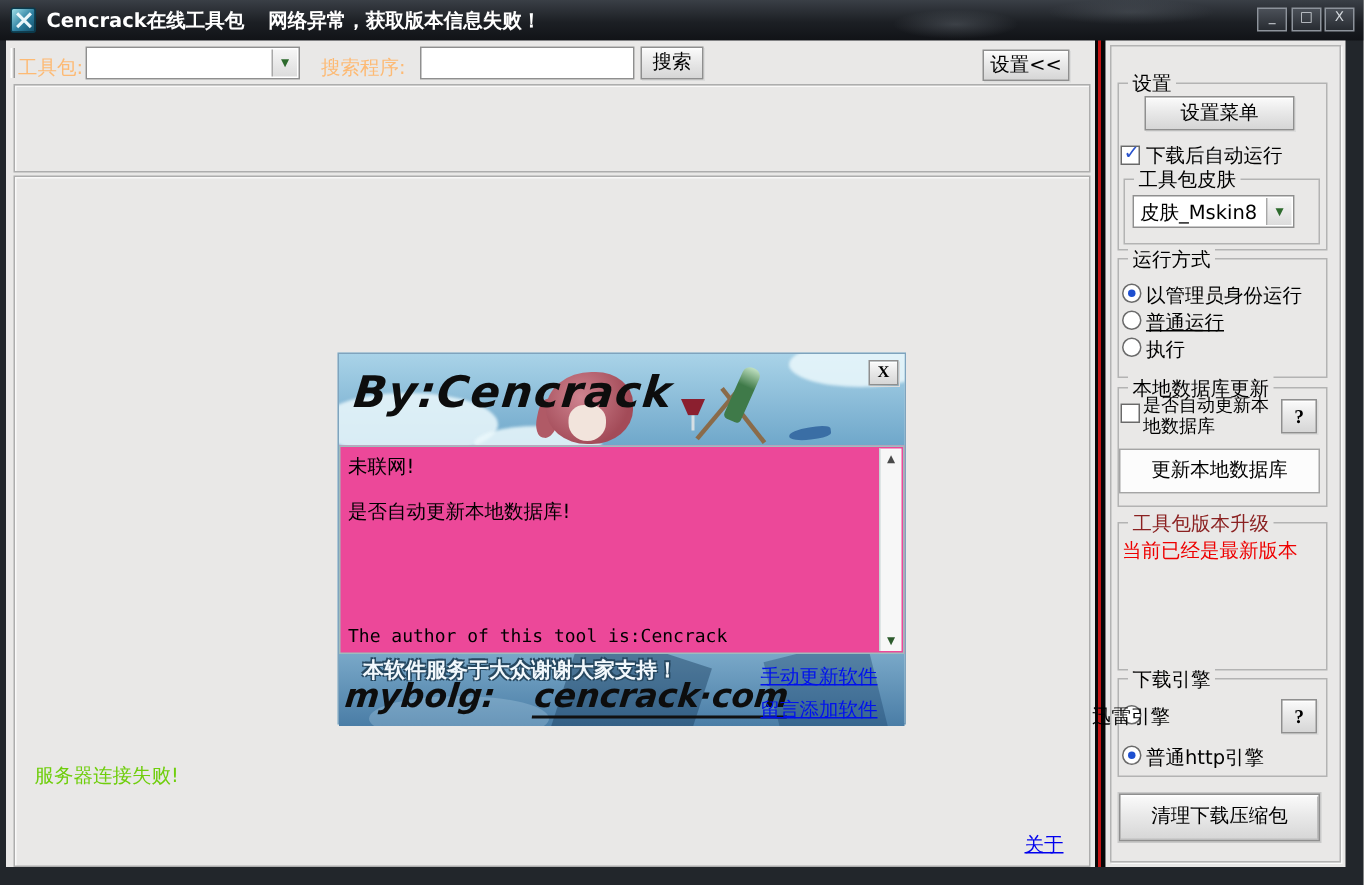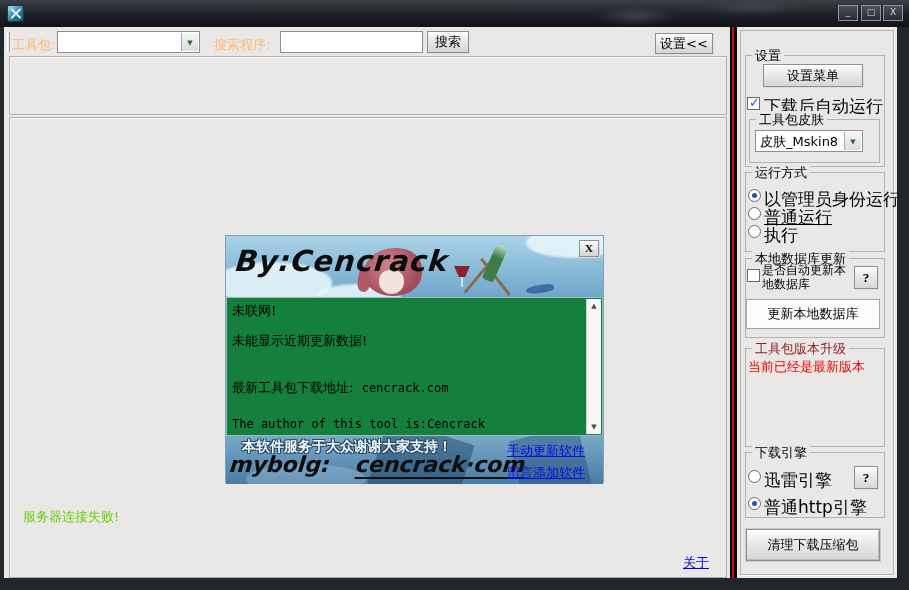--- a/index.html
+++ b/index.html
@@ -90,21 +90,21 @@
   .stick { background:#8a6b4a; width:3px; height:46px; }
   .stick.s1 { left:252px; top:16px; transform:rotate(40deg); }
   .stick.s2 { left:268px; top:18px; transform:rotate(-38deg); }
   .bird-blue { left:300px; top:49px; width:28px; height:8px; background:#3a6ea5;
     border-radius:60% 40% 40% 60%; transform:rotate(-8deg); }
   .banner-title { position:absolute; left:10px; top:8px; color:#0d0d0d;
     font:italic bold 29px "DejaVu Sans",sans-serif; transform:skewX(-6deg); letter-spacing:1px; }
   .pp-close { position:absolute; right:4px; top:4px; width:20px; height:17px;
     font:bold 11px "Liberation Serif",serif; line-height:15px; }
   .pp-text { position:absolute; left:0; top:61px; width:100%; height:139px;
-    background:#15803d; border:1px solid #9fbcbc; }
+    background:#ec4899; border:1px solid #9fbcbc; }
   .msg { position:absolute; left:5px; white-space:pre; font-size:13px; }
   .msg.l1 { top:4px; }
   .msg.l2 { top:34px; }
   .msg.l3 { top:81px; }
   .mono { font-family:"DejaVu Sans Mono","Liberation Mono",monospace; font-size:12px; }
   .msg.l4 { top:119px; }
   .pp-scroll { position:absolute; right:1px; top:1px; width:15px; height:135px;
     background:#f7f7f7; border-left:1px solid #c6d4d4; }
   .sc-arrow { position:absolute; left:0; width:100%; text-align:center; font-size:7px; }
   .sc-up { top:3px; color:#4a4a4a; }
@@ -128,21 +128,21 @@
   .group { position:absolute; border:1px solid #b3b3b3; }
   .legend { position:absolute; top:-9px; left:6px; background:#e9e8e7; padding:0 3px;
     font-size:13px; white-space:nowrap; }
   .legend.maroon { color:#8b2121; }
   .g1 { left:745px; top:55px; width:140px; height:112px; }
   .menu-btn { left:763px; top:64px; width:100px; height:23px; line-height:21px; }
   .checkbox { width:13px; height:13px; background:#fff; border:1px solid #6a6a6a; }
   .checkbox.checked::after { content:"✓"; position:absolute; left:1px; top:-3px;
     color:#2952cc; font-size:13px; font-weight:bold; }
   .cb-autorun { left:747px; top:97px; }
-  .lbl { position:absolute; font-size:17px; white-space:nowrap; }
+  .lbl { position:absolute; font-size:13px; white-space:nowrap; }
   .lbl-autorun { left:764px; top:95px; }
   .g1b { left:749px; top:119px; width:131px; height:44px; }
   .skin-combo { left:755px; top:130px; width:108px; height:22px; }
   .skin-value { position:absolute; left:4px; top:2px; font-size:13px; }
   .g2 { left:745px; top:172px; width:140px; height:80px; }
   .radio { width:13px; height:13px; border:1px solid #6a6a6a; border-radius:50%; background:#fff; }
   .radio.selected::after { content:""; position:absolute; left:3px; top:3px; width:5px; height:5px;
     border-radius:50%; background:#1e4fd0; }
   .r-admin { left:748px; top:189px; }  .lbl-admin { left:764px; top:188px; }
   .r-normal { left:748px; top:207px; } .lbl-normal { left:764px; top:206px;text-decoration:underline; }
@@ -150,35 +150,38 @@
   .g3 { left:745px; top:258px; width:140px; height:80px; }
   .cb-dbauto { left:747px; top:269px; }
   .lbl-dbauto { left:762px; top:263px; width:92px; font-size:12px; line-height:14px; white-space:normal; }
   .help-btn { width:24px; height:23px; font:bold 13px "Liberation Serif",serif; line-height:21px; }
   .help-db { left:854px; top:266px; }
   .update-db-btn { left:746px; top:299px; width:134px; height:30px; line-height:28px;
     background:#fcfcfc; border:1px solid #a5a5a5; text-align:center; cursor:default; }
   .g4 { left:745px; top:348px; width:140px; height:99px; }
   .version-status { left:748px; top:358px; color:#ee0000; font-size:13px; white-space:nowrap; }
   .g5 { left:745px; top:452px; width:140px; height:66px; }
-  .r-thunder { left:748px; top:470px; } .lbl-thunder { left:764px; top:469px;text-align:right; }
+  .r-thunder { left:748px; top:470px; } .lbl-thunder { left:728px; top:469px;text-align:right; }
   .help-engine { left:854px; top:466px; }
   .r-http { left:748px; top:497px; }    .lbl-http { left:764px; top:496px; }
   .clean-btn { left:746px; top:529px; width:134px; height:32px; line-height:30px;
     box-shadow:inset 0 1px 0 #fff, inset -1px -1px 0 #bdbdbd, 0 0 0 1px #c9c9c9; }
 </style>
 </head>
 <body>
 
 <div class="abs titlebar">
   <div class="abs titlebar-texture"></div>
   <div class="abs app-icon">
       <i class="abs a"></i>
       <i class="abs b"></i>
     </div>
+  <div class="abs win-title">
+    <span>Cencrack在线工具包</span><span class="status">网络异常，获取版本信息失败！</span>
+  </div>
   <div class="abs winbtn min">_</div>
   <div class="abs winbtn max">□</div>
   <div class="abs winbtn close">X</div>
 </div>
 
 <div class="abs left-region"></div>
 <div class="abs divider"></div>
 <div class="abs sidebar-region"></div>
 <div class="abs sidebar-frame"></div>
 
@@ -210,22 +213,21 @@
     <span class="shape glass-stem"></span>
     <span class="shape stick s1"></span>
     <span class="shape stick s2"></span>
     <span class="shape bottle"></span>
     <span class="shape bird-blue"></span>
     <div class="banner-title">By:Cencrack</div>
     <div class="pp-close btn3d">X</div>
   </div>
   <div class="pp-text">
     <div class="msg l1">未联网!</div>
-    <div class="msg l2">未能显示近期更新数据!</div>
-    <div class="msg l3"><span>最新工具包下载地址:</span>&nbsp;&nbsp;<span class="mono">cencrack.com</span></div>
+    <div class="msg l2">是否自动更新本地数据库!</div>
     <div class="msg l4 mono">The author of this tool is:Cencrack</div>
     <div class="pp-scroll">
       <div class="sc-arrow sc-up">▲</div>
       <div class="sc-arrow sc-dn">▼</div>
     </div>
   </div>
   <div class="pp-footer">
     <span class="shape ft-dark1"></span>
     <span class="shape ft-dark2"></span>
     <span class="shape ft-light"></span>

